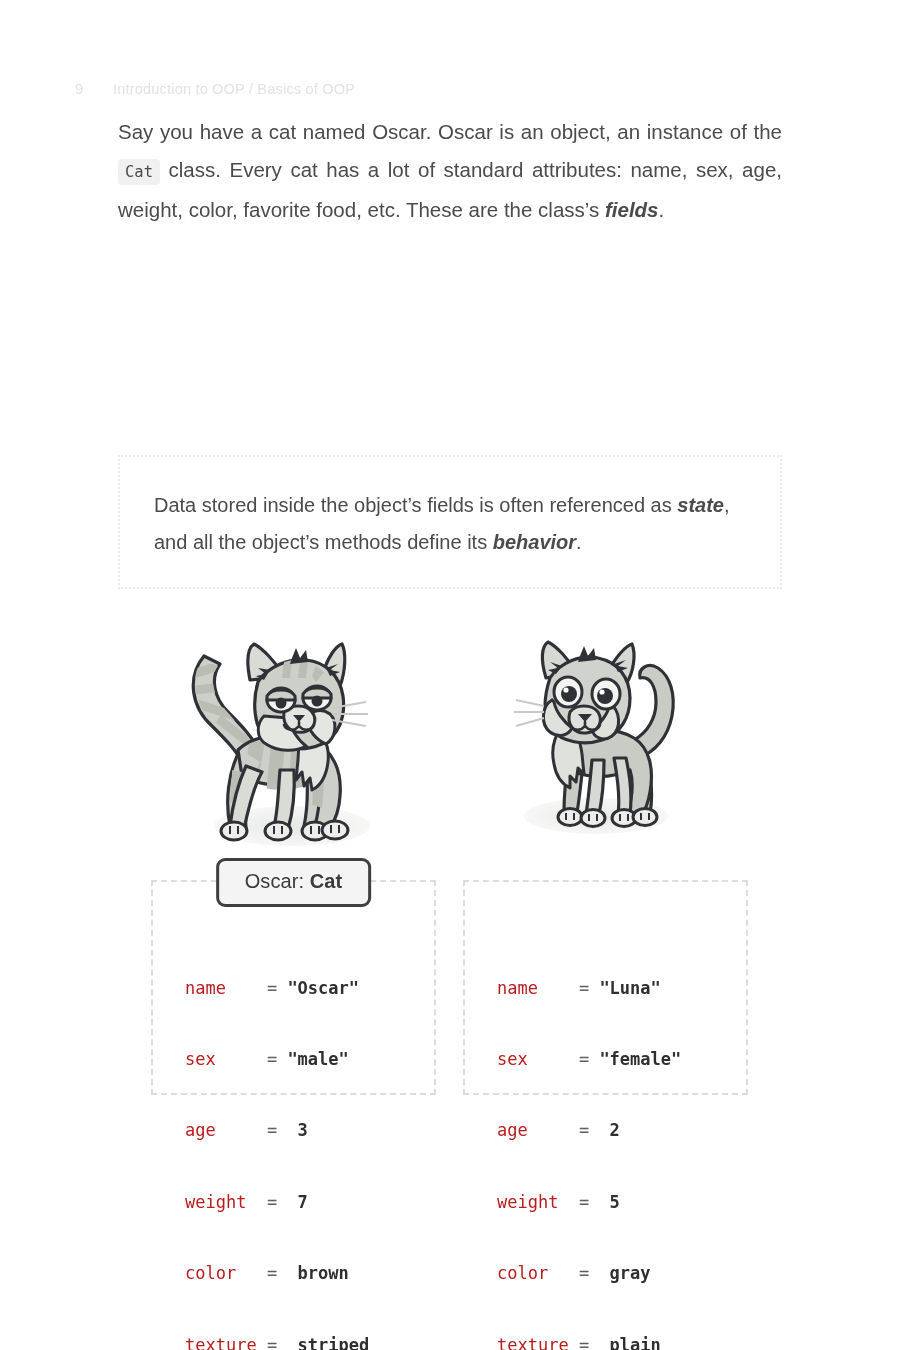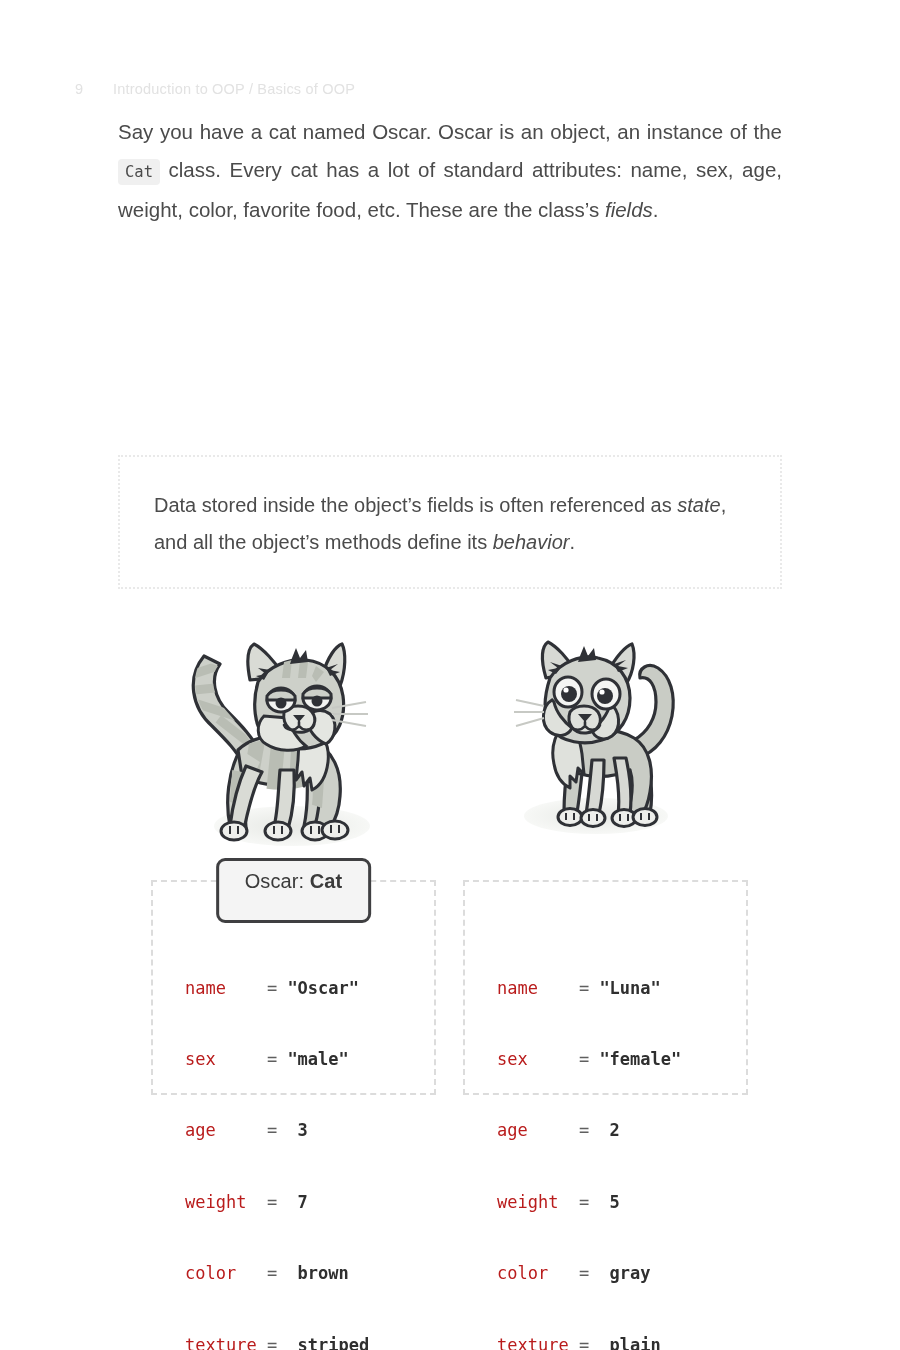--- a/index.html
+++ b/index.html
@@ -41,21 +41,21 @@
   }
   p.body {
     margin: 0 0 36px 0;
     font-size: 20.5px;
     line-height: 37.5px;
     text-align: justify;
     color: #4b4b4b;
     font-weight: 400;
   }
   p.body:last-child { margin-bottom: 0; }
-  .it { font-style: italic; }
+  .it { font-style: italic; font-weight: bold; }
   code.inline {
     font-family: "DejaVu Sans Mono", monospace;
     font-size: 15.5px;
     background: #f0f0f0;
     border-radius: 4px;
     padding: 4px 7px 4px 7px;
     color: #4b4b4b;
     white-space: nowrap;
   }
 
@@ -113,21 +113,21 @@
   .obj-box.luna  { left: 345px; }
 
   .obj-title {
     position: absolute;
     top: -24px;
     left: 50%;
     transform: translateX(-50%);
     background: #f4f4f4;
     border: 3px solid #3f3f41;
     border-radius: 9px;
-    padding: 9px 26px 27px 26px;
+    padding: 9px 26px 11px 26px;
     font-size: 20px;
     color: #3b3b3b;
     white-space: nowrap;
     letter-spacing: .1px;
   }
   .obj-title .cls { font-weight: bold; }
 
   .fields {
     position: absolute;
     top: 47px;

